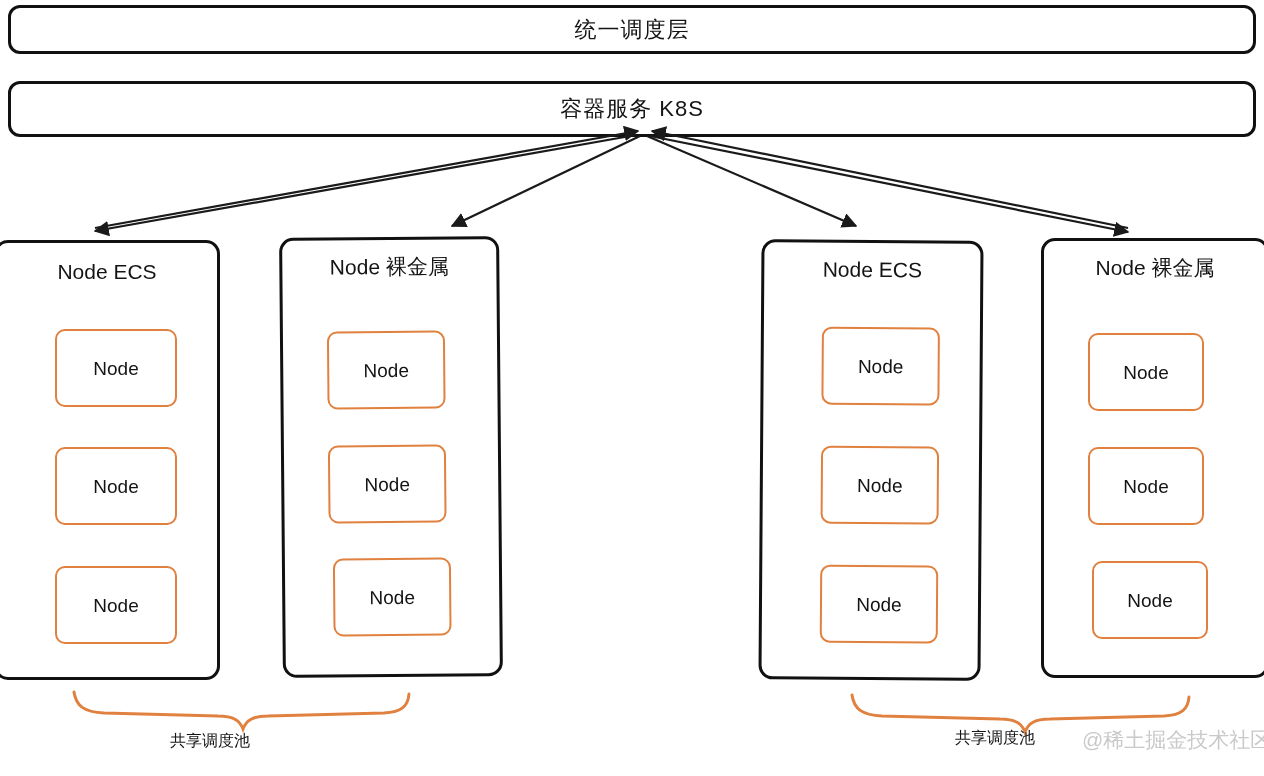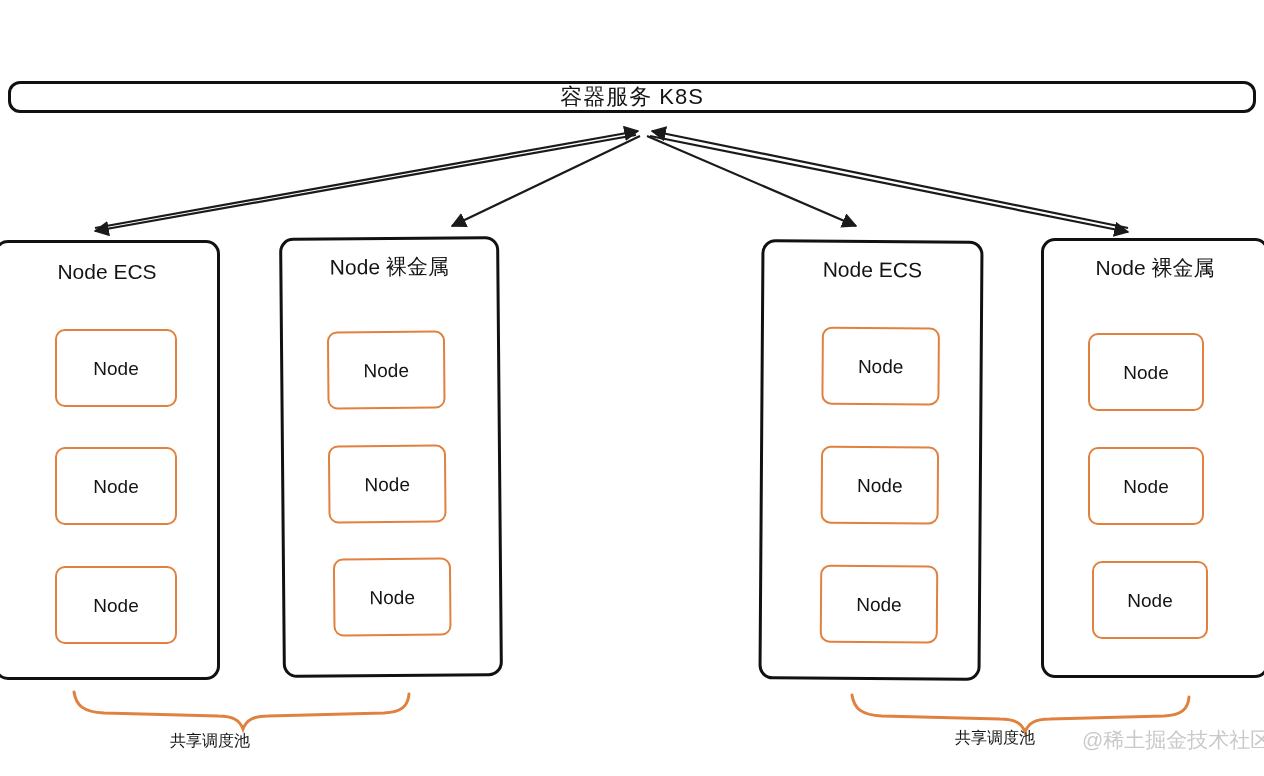--- a/index.html
+++ b/index.html
@@ -41,21 +41,21 @@
   #bar-scheduler {
     left: 8px;
     top: 5px;
     width: 1248px;
     height: 49px;
   }
   #bar-k8s {
     left: 8px;
     top: 81px;
     width: 1248px;
-    height: 32px;
+    height: 56px;
     text-align: right;
   }
 
   
   #arrow-layer {
     position: absolute;
     left: 0;
     top: 0;
     width: 1264px;
     height: 776px;
@@ -164,20 +164,23 @@
     color: #c9c9c9;
     line-height: 1;
     white-space: nowrap;
   }
 </style>
 </head>
 <body>
 
 <div id="canvas">
 
+  <div class="top-bar" id="bar-scheduler">
+    <span class="bar-label">统一调度层</span>
+  </div>
 
   <div class="top-bar" id="bar-k8s">
     <span class="bar-label">容器服务 K8S</span>
   </div>
 
   <svg id="arrow-layer" viewBox="0 0 1264 776">
     <defs>
       <marker id="ah" viewBox="0 0 10 10" refX="9" refY="5" markerWidth="7" markerHeight="7" orient="auto-start-reverse">
         <path d="M 0 0 L 10 5 L 0 10 z" fill="#1a1a1a"></path>
       </marker>

